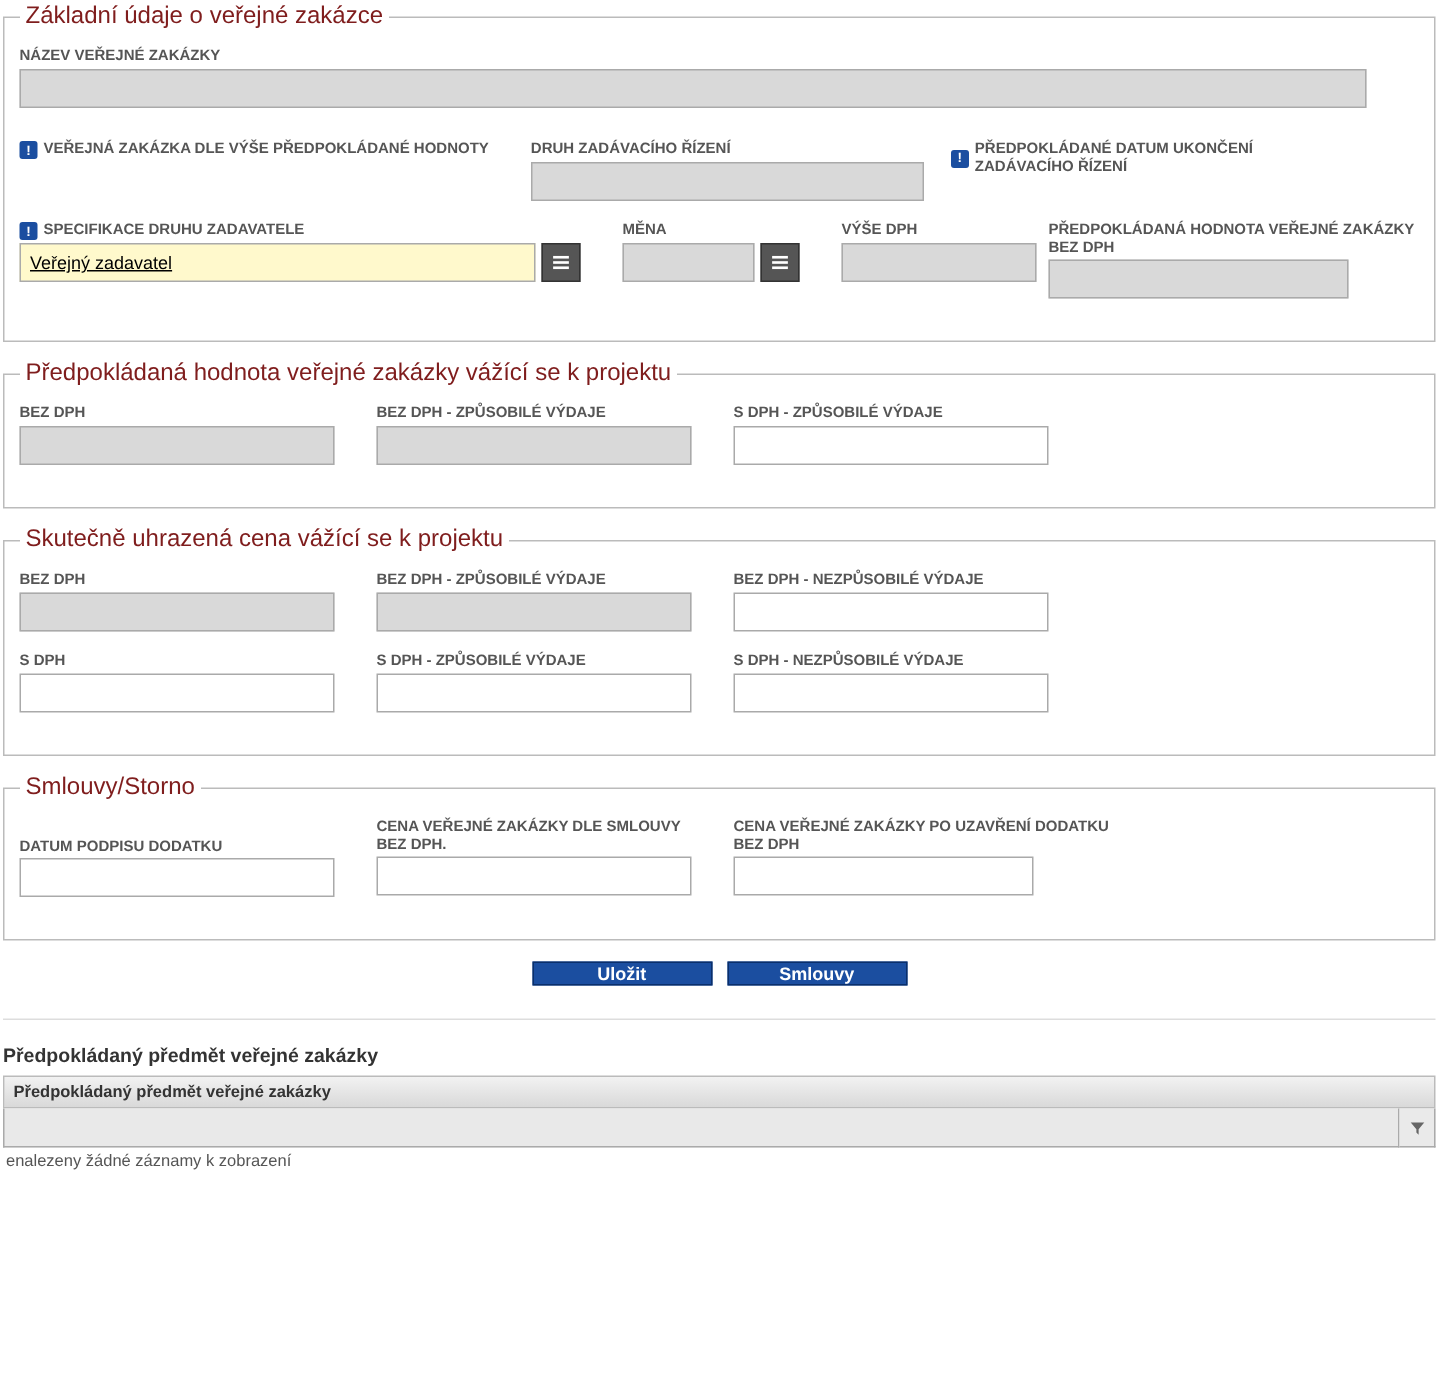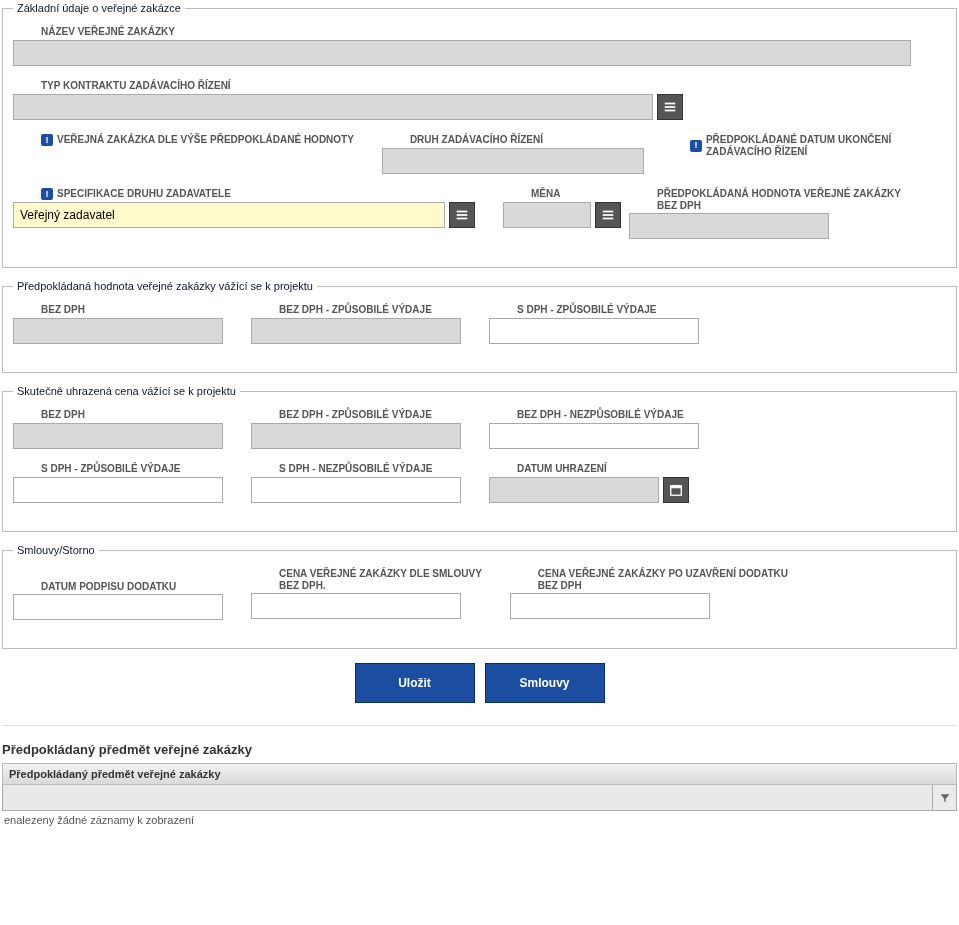--- a/index.html
+++ b/index.html
@@ -1,32 +1,32 @@
 <!DOCTYPE html>
 <html><head>
 <meta charset="utf-8">
 <style>
 * { box-sizing: border-box; margin: 0; padding: 0; }
 body { font-family: Arial, sans-serif; font-size: 11px; color: #333; background: #fff; padding: 2px; }
 fieldset { border: 1px solid #bbb; margin-bottom: 12px; padding: 12px 10px 14px 10px; position: relative; }
-legend { padding: 0 4px; font-size: 11px; color: #0f172a; }
+legend { padding: 0 4px; font-size: 16px; color: #7f1d1d; }
 .row { display: flex; flex-wrap: wrap; gap: 0 28px; margin-bottom: 8px; }
 .field { display: flex; flex-direction: column; margin-bottom: 6px; }
-label { font-size: 10px; font-weight: bold; color: #555; text-transform: uppercase; margin-bottom: 2px; line-height: 1.15; white-space: pre-line; min-height: 12px; display: flex; align-items: center; margin-left: 28px; }
+label { font-size: 10px; font-weight: bold; color: #555; text-transform: uppercase; margin-bottom: 2px; line-height: 1.15; white-space: pre-line; min-height: 12px; display: flex; align-items: center; }
 .req-icon { display: inline-flex; width: 12px; height: 12px; background: #1b4ea0; color: #fff; font-size: 9px; font-weight: bold; border-radius: 2px; align-items: center; justify-content: center; margin-right: 4px; flex-shrink: 0; }
 input[type=text] { height: 26px; border: 1px solid #aaa; padding: 0 6px; font-size: 12px; background: #fff; }
 input.gray { background: #d9d9d9; }
 input.yellow { background: #fff9cc; }
 .wbtn { display: flex; gap: 4px; align-items: flex-end; }
 .wbtn input { flex: 1; }
 .icon-btn { width: 26px; height: 26px; background: #555; border: 1px solid #333; display: inline-flex; align-items: center; justify-content: center; cursor: pointer; color: #fff; flex-shrink: 0; }
 .icon-btn svg { width: 14px; height: 14px; fill: #fff; }
 .icon-btn.cal svg { fill: #fff; }
 .btns { display: flex; justify-content: center; gap: 10px; margin: 14px 0 22px 0; }
-.btn { background: #1b4ea0; color: #fff; border: 1px solid #0a2f6b; height: 40px; min-width: 120px; padding: 0 22px; font-size: 12px; font-weight: bold; cursor: pointer; }
+.btn { background: #1b4ea0; color: #fff; border: 1px solid #0a2f6b; height: 16px; min-width: 120px; padding: 0 22px; font-size: 12px; font-weight: bold; cursor: pointer; }
 h3.section { font-size: 13px; font-weight: bold; color: #333; margin: 10px 0 6px 0; }
 .grid-head { background: linear-gradient(#f2f2f2,#d9d9d9); border: 1px solid #bbb; padding: 4px 6px; font-size: 11px; font-weight: bold; color: #333; }
 .grid-row { display: flex; }
 .grid-row input { flex: 1; height: 26px; border: 1px solid #aaa; border-top: none; background: #e9e9e9; }
 .filter-btn { width: 24px; height: 26px; border: 1px solid #aaa; border-left: none; border-top: none; background: #eaeaea; display: flex; align-items: center; justify-content: center; cursor: pointer; }
 .filter-btn svg { width: 12px; height: 12px; fill: #666; }
 .grid-empty { font-size: 11px; color: #555; padding: 3px 2px; }
 hr.sep { border: none; border-top: 1px solid #ddd; margin: 2px 0 16px 0; }
 .w-full { width: 898px; }
 .w-640 { width: 640px; }
@@ -43,54 +43,41 @@
   <legend>Základní údaje o veřejné zakázce</legend>
 
   <div class="row">
     <div class="field">
       <label>NÁZEV VEŘEJNÉ ZAKÁZKY</label>
       <input type="text" class="gray w-full" value="" style="">
     </div>
   </div>
 
   <div class="row">
-    <div class="field">
-      <label>TYP KONTRAKTU ZADÁVACÍHO ŘÍZENÍ</label>
-      <div class="wbtn">
-        <input type="text" class="gray w-640" value="" style="">
-        <span class="icon-btn">
-            <svg viewBox="0 0 16 16">
-              <rect x="2" y="3" width="12" height="2"></rect>
-              <rect x="2" y="7" width="12" height="2"></rect>
-              <rect x="2" y="11" width="12" height="2"></rect>
-            </svg>
-          </span>
-      </div>
-    </div>
   </div>
 
   <div class="row">
     <div class="field">
       <label><span class="req-icon">!</span><span>VEŘEJNÁ ZAKÁZKA DLE VÝŠE PŘEDPOKLÁDANÉ HODNOTY</span></label>
     </div>
     <div class="field">
       <label>DRUH ZADÁVACÍHO ŘÍZENÍ</label>
       <input type="text" class="gray" style="width: 262px;" value="">
     </div>
     <div class="field" style="margin-left:-10px">
       <label><span class="req-icon">!</span><span style="white-space:pre-line">PŘEDPOKLÁDANÉ DATUM UKONČENÍ
 ZADÁVACÍHO ŘÍZENÍ</span></label>
     </div>
   </div>
 
   <div class="row">
     <div class="field">
       <label><span class="req-icon">!</span><span>SPECIFIKACE DRUHU ZADAVATELE</span></label>
       <div class="wbtn">
-        <input type="text" class="yellow" style="width: 432px;" value="Veřejný zadavatel">
+        <input type="text" class="yellow" style="width: 344px; text-decoration: underline;" value="Veřejný zadavatel">
         <span class="icon-btn">
             <svg viewBox="0 0 16 16">
               <rect x="2" y="3" width="12" height="2"></rect>
               <rect x="2" y="7" width="12" height="2"></rect>
               <rect x="2" y="11" width="12" height="2"></rect>
             </svg>
           </span>
       </div>
     </div>
     <div class="field">
@@ -98,20 +85,24 @@
       <div class="wbtn">
         <input type="text" class="gray w-88" value="" style="">
         <span class="icon-btn">
             <svg viewBox="0 0 16 16">
               <rect x="2" y="3" width="12" height="2"></rect>
               <rect x="2" y="7" width="12" height="2"></rect>
               <rect x="2" y="11" width="12" height="2"></rect>
             </svg>
           </span>
       </div>
+    </div>
+    <div class="field">
+      <label>VÝŠE DPH</label>
+      <input type="text" class="gray w-130" value="" style="">
     </div>
     <div class="field" style="margin-left:-20px">
       <label style="white-space:pre-line">PŘEDPOKLÁDANÁ HODNOTA VEŘEJNÉ ZAKÁZKY
 BEZ DPH</label>
       <input type="text" class="gray w-200" value="" style="">
     </div>
   </div>
 </fieldset>
 
 <fieldset>
@@ -143,39 +134,31 @@
         <label>BEZ DPH - ZPŮSOBILÉ VÝDAJE</label>
         <input type="text" class="gray w-210" style="">
       </div>
     <div class="field">
         <label>BEZ DPH - NEZPŮSOBILÉ VÝDAJE</label>
         <input type="text" class="w-210" style="">
       </div>
   </div>
   <div class="row">
     <div class="field">
+        <label>S DPH</label>
+        <input type="text" class="w-210" style="">
+      </div>
+    <div class="field">
         <label>S DPH - ZPŮSOBILÉ VÝDAJE</label>
         <input type="text" class="w-210" style="">
       </div>
     <div class="field">
         <label>S DPH - NEZPŮSOBILÉ VÝDAJE</label>
         <input type="text" class="w-210" style="">
       </div>
-    <div class="field">
-      <label>DATUM UHRAZENÍ</label>
-      <div class="wbtn">
-        <input type="text" class="gray w-170" style="">
-        <span class="icon-btn cal">
-            <svg viewBox="0 0 16 16">
-              <rect x="2" y="3" width="12" height="11" fill="none" stroke="#fff" stroke-width="1.5"></rect>
-              <rect x="2" y="3" width="12" height="3"></rect>
-            </svg>
-          </span>
-      </div>
-    </div>
   </div>
 </fieldset>
 
 <fieldset>
   <legend>Smlouvy/Storno</legend>
   <div class="row">
     <div class="field">
         <label style="min-height:24px;display:flex;align-items:flex-end">DATUM PODPISU DODATKU</label>
         <input type="text" class="w-210" style="">
       </div>

